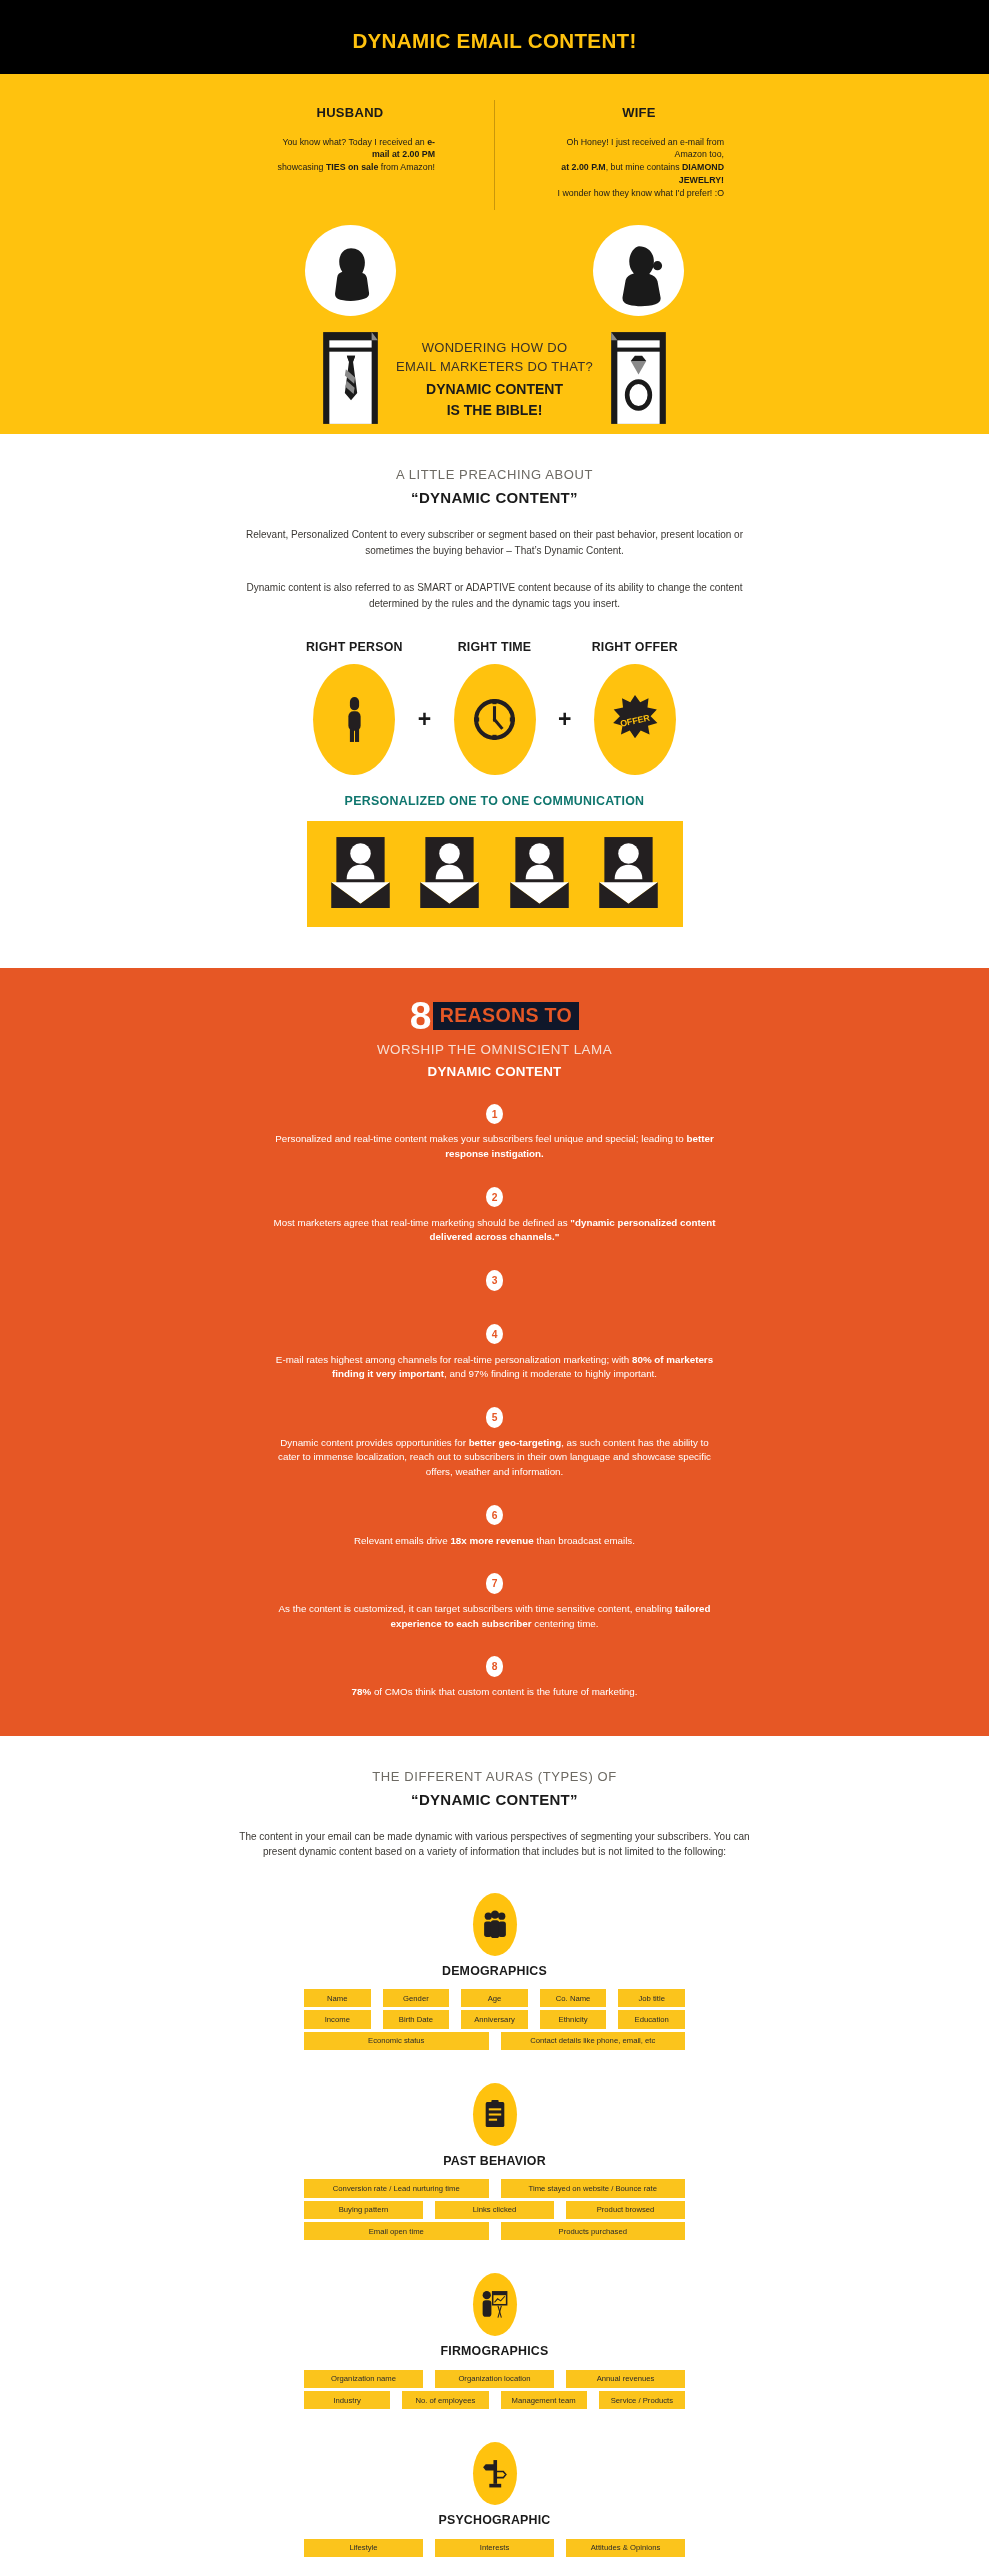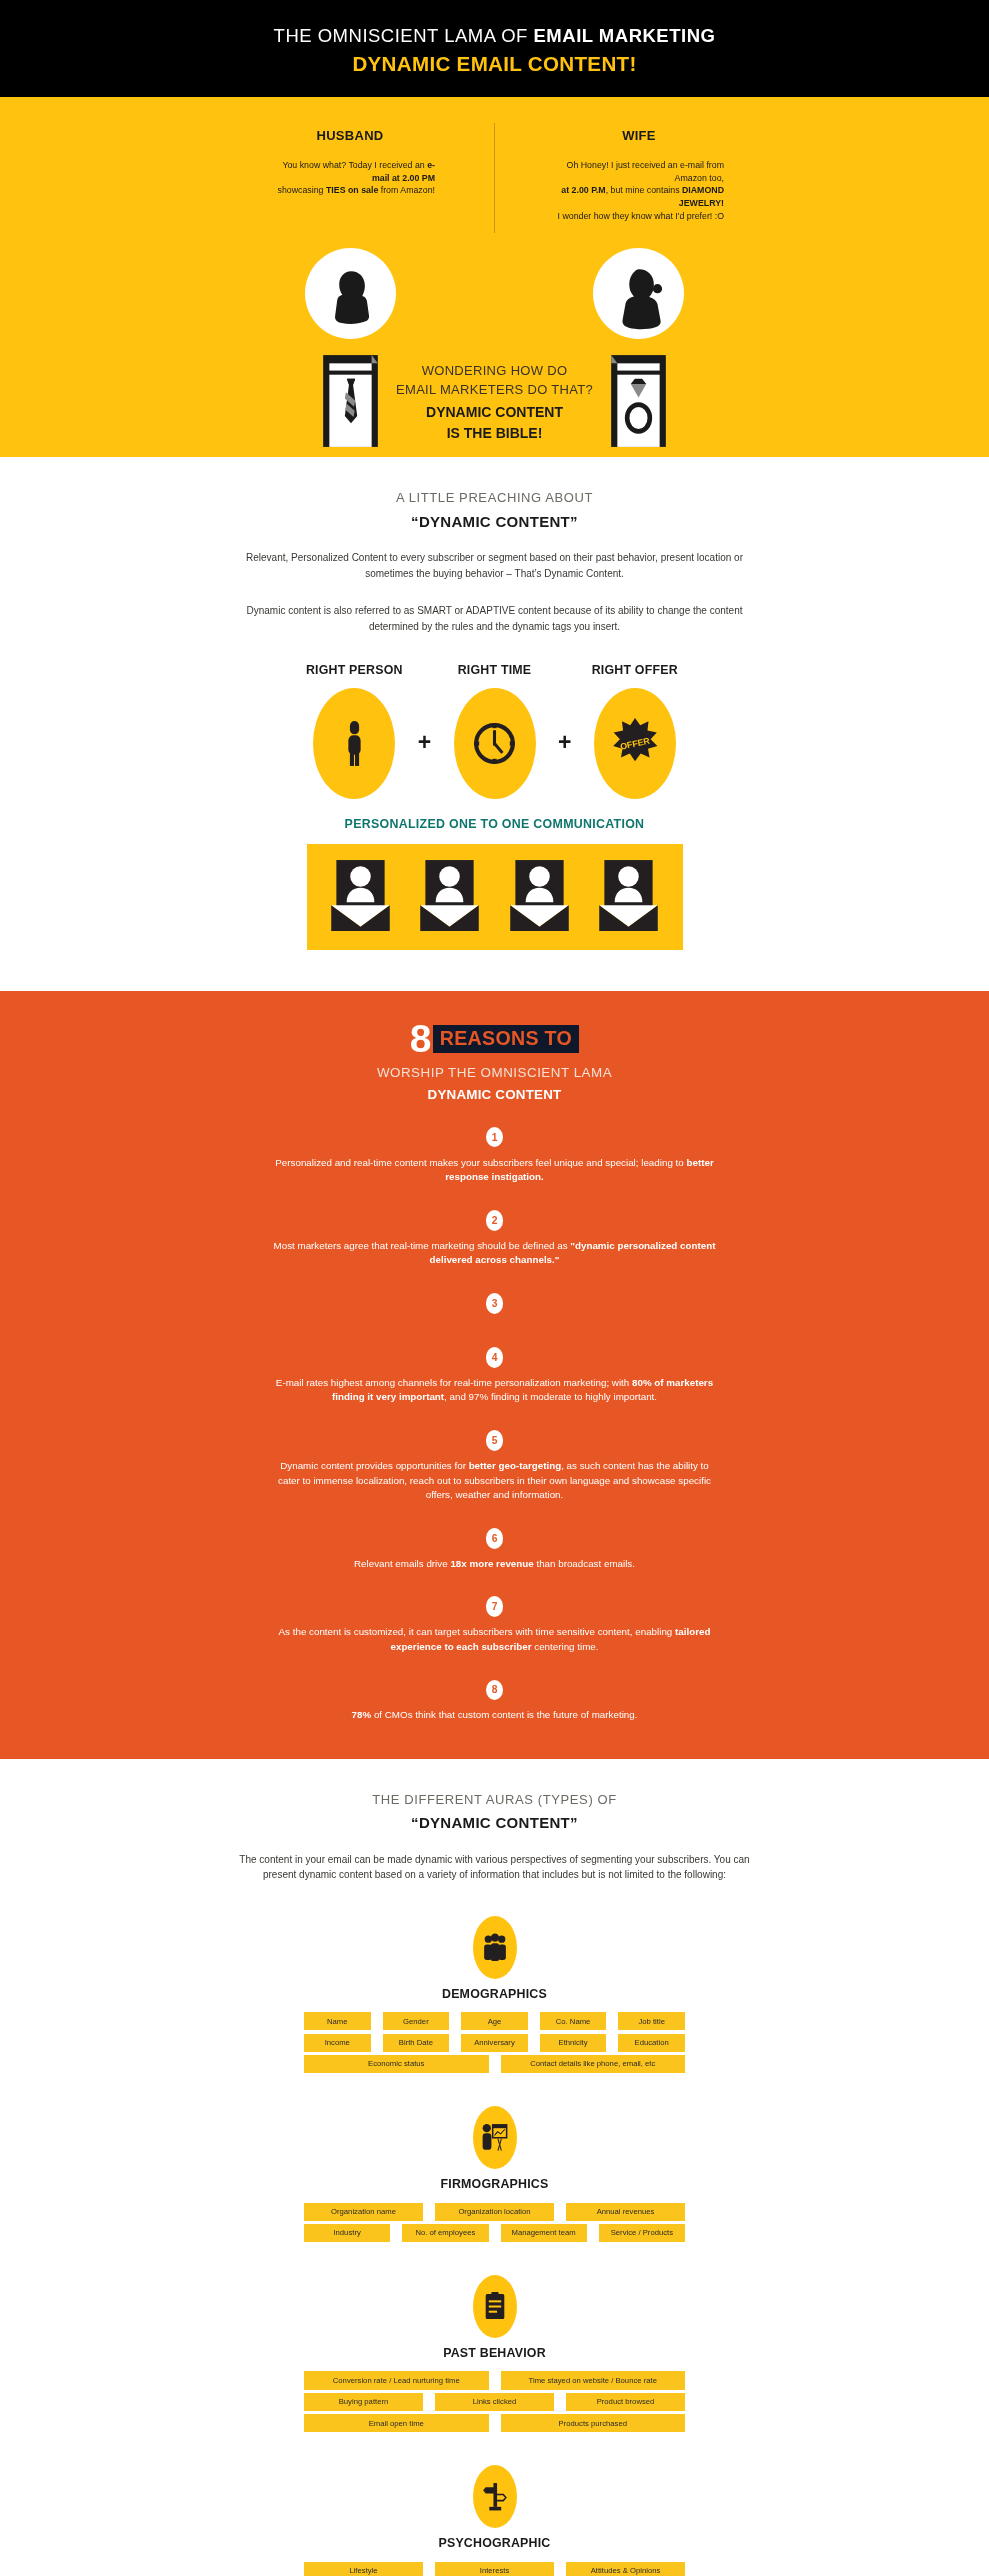--- a/index.html
+++ b/index.html
@@ -178,36 +178,33 @@
   .type-block { margin-top: 33px; }
   .type-oval {
     width: 44px; height: 63px; border-radius: 50%;
     background: #ffc20e; margin: 0 auto;
     display: flex; align-items: center; justify-content: center;
   }
   .type-name {
     font-size: 12.4px; font-weight: 700; letter-spacing: 0.2px; margin-top: 8.2px; color: #1a1a1a;
   }
   .tag-rows { width: 381px; margin: 11.3px auto 0; }
-  .tag-row { display: flex; gap: 12px; margin-bottom: 3.1px; justify-content: flex-start; }
+  .tag-row { display: flex; gap: 12px; margin-bottom: 3.1px; justify-content: center; }
   .tag {
     background: #fbc41c; color: #2a2a2a; font-size: 7.7px;
     padding: 4.6px 5.2px; text-align: center; flex: 1;
     white-space: nowrap;
   }
 </style>
 </head>
 <body>
 
 <div class="wrap">
 
   <section class="hero-top">
-    <div class="hero-line1">
-      <span>THE OMNISCIENT LAMA OF </span><b>EMAIL MARKETING</b>
-    </div>
     <div class="hero-line2">DYNAMIC EMAIL CONTENT!</div>
   </section>
 
   <section class="hero-yellow">
     <div class="couple-row">
       <div class="couple-col">
         <div class="couple-title">HUSBAND</div>
         <div class="couple-text">
           <span>You know what? Today I received an </span><b>e-mail at 2.00 PM</b><br>
           <span>showcasing </span><b>TIES on sale</b><span> from Amazon!</span>
@@ -415,20 +412,47 @@
               <span class="tag">Education</span>
             </div>
             <div class="tag-row">
               <span class="tag">Economic status</span>
               <span class="tag">Contact details like phone, email, etc</span>
             </div>
           </div>
         </div>
         <div class="type-block">
           <div class="type-oval">
+            <svg width="24" height="30" viewBox="0 0 46 58">
+              <rect x="5" y="6" width="36" height="48" rx="3" fill="#231f20"></rect>
+              <rect x="16" y="2" width="14" height="9" rx="2" fill="#231f20"></rect>
+              <rect x="11" y="18" width="24" height="4" fill="#ffc20e"></rect>
+              <rect x="11" y="28" width="24" height="4" fill="#ffc20e"></rect>
+              <rect x="11" y="38" width="16" height="4" fill="#ffc20e"></rect>
+            </svg>
+          </div>
+          <div class="type-name">PAST BEHAVIOR</div>
+          <div class="tag-rows">
+            <div class="tag-row">
+              <span class="tag">Conversion rate / Lead nurturing time</span>
+              <span class="tag">Time stayed on website / Bounce rate</span>
+            </div>
+            <div class="tag-row">
+              <span class="tag">Buying pattern</span>
+              <span class="tag">Links clicked</span>
+              <span class="tag">Product browsed</span>
+            </div>
+            <div class="tag-row">
+              <span class="tag">Email open time</span>
+              <span class="tag">Products purchased</span>
+            </div>
+          </div>
+        </div>
+        <div class="type-block">
+          <div class="type-oval">
             <svg width="29" height="32" viewBox="0 0 56 62">
               <circle cx="13" cy="12" r="8" fill="#231f20"></circle>
               <rect x="5" y="22" width="17" height="32" rx="6" fill="#231f20"></rect>
               <rect x="23" y="4" width="30" height="28" fill="#231f20"></rect>
               <rect x="26" y="12" width="24" height="17" fill="#ffc20e"></rect>
               <polyline points="28,26 34,19 40,23 48,14" stroke="#231f20" stroke-width="2" fill="none"></polyline>
               <rect x="37" y="32" width="2" height="24" fill="#231f20" transform="rotate(16 38 44)"></rect>
               <rect x="37" y="32" width="2" height="24" fill="#231f20" transform="rotate(-16 38 44)"></rect>
             </svg>
           </div>
@@ -442,47 +466,20 @@
             <div class="tag-row">
               <span class="tag">Industry</span>
               <span class="tag">No. of employees</span>
               <span class="tag">Management team</span>
               <span class="tag">Service / Products</span>
             </div>
           </div>
         </div>
         <div class="type-block">
           <div class="type-oval">
-            <svg width="24" height="30" viewBox="0 0 46 58">
-              <rect x="5" y="6" width="36" height="48" rx="3" fill="#231f20"></rect>
-              <rect x="16" y="2" width="14" height="9" rx="2" fill="#231f20"></rect>
-              <rect x="11" y="18" width="24" height="4" fill="#ffc20e"></rect>
-              <rect x="11" y="28" width="24" height="4" fill="#ffc20e"></rect>
-              <rect x="11" y="38" width="16" height="4" fill="#ffc20e"></rect>
-            </svg>
-          </div>
-          <div class="type-name">PAST BEHAVIOR</div>
-          <div class="tag-rows">
-            <div class="tag-row">
-              <span class="tag">Conversion rate / Lead nurturing time</span>
-              <span class="tag">Time stayed on website / Bounce rate</span>
-            </div>
-            <div class="tag-row">
-              <span class="tag">Buying pattern</span>
-              <span class="tag">Links clicked</span>
-              <span class="tag">Product browsed</span>
-            </div>
-            <div class="tag-row">
-              <span class="tag">Email open time</span>
-              <span class="tag">Products purchased</span>
-            </div>
-          </div>
-        </div>
-        <div class="type-block">
-          <div class="type-oval">
             <svg width="26" height="31" viewBox="0 0 50 60">
               <rect x="22" y="4" width="7" height="46" fill="#231f20"></rect>
               <path d="M4 12h20v12H4l-5-6z" fill="#231f20" transform="translate(3 0)"></path>
               <path d="M27 26h14l5 6-5 6H27z" fill="none" stroke="#231f20" stroke-width="3"></path>
               <rect x="14" y="50" width="23" height="7" fill="#231f20"></rect>
             </svg>
           </div>
           <div class="type-name">PSYCHOGRAPHIC</div>
           <div class="tag-rows">
             <div class="tag-row">

